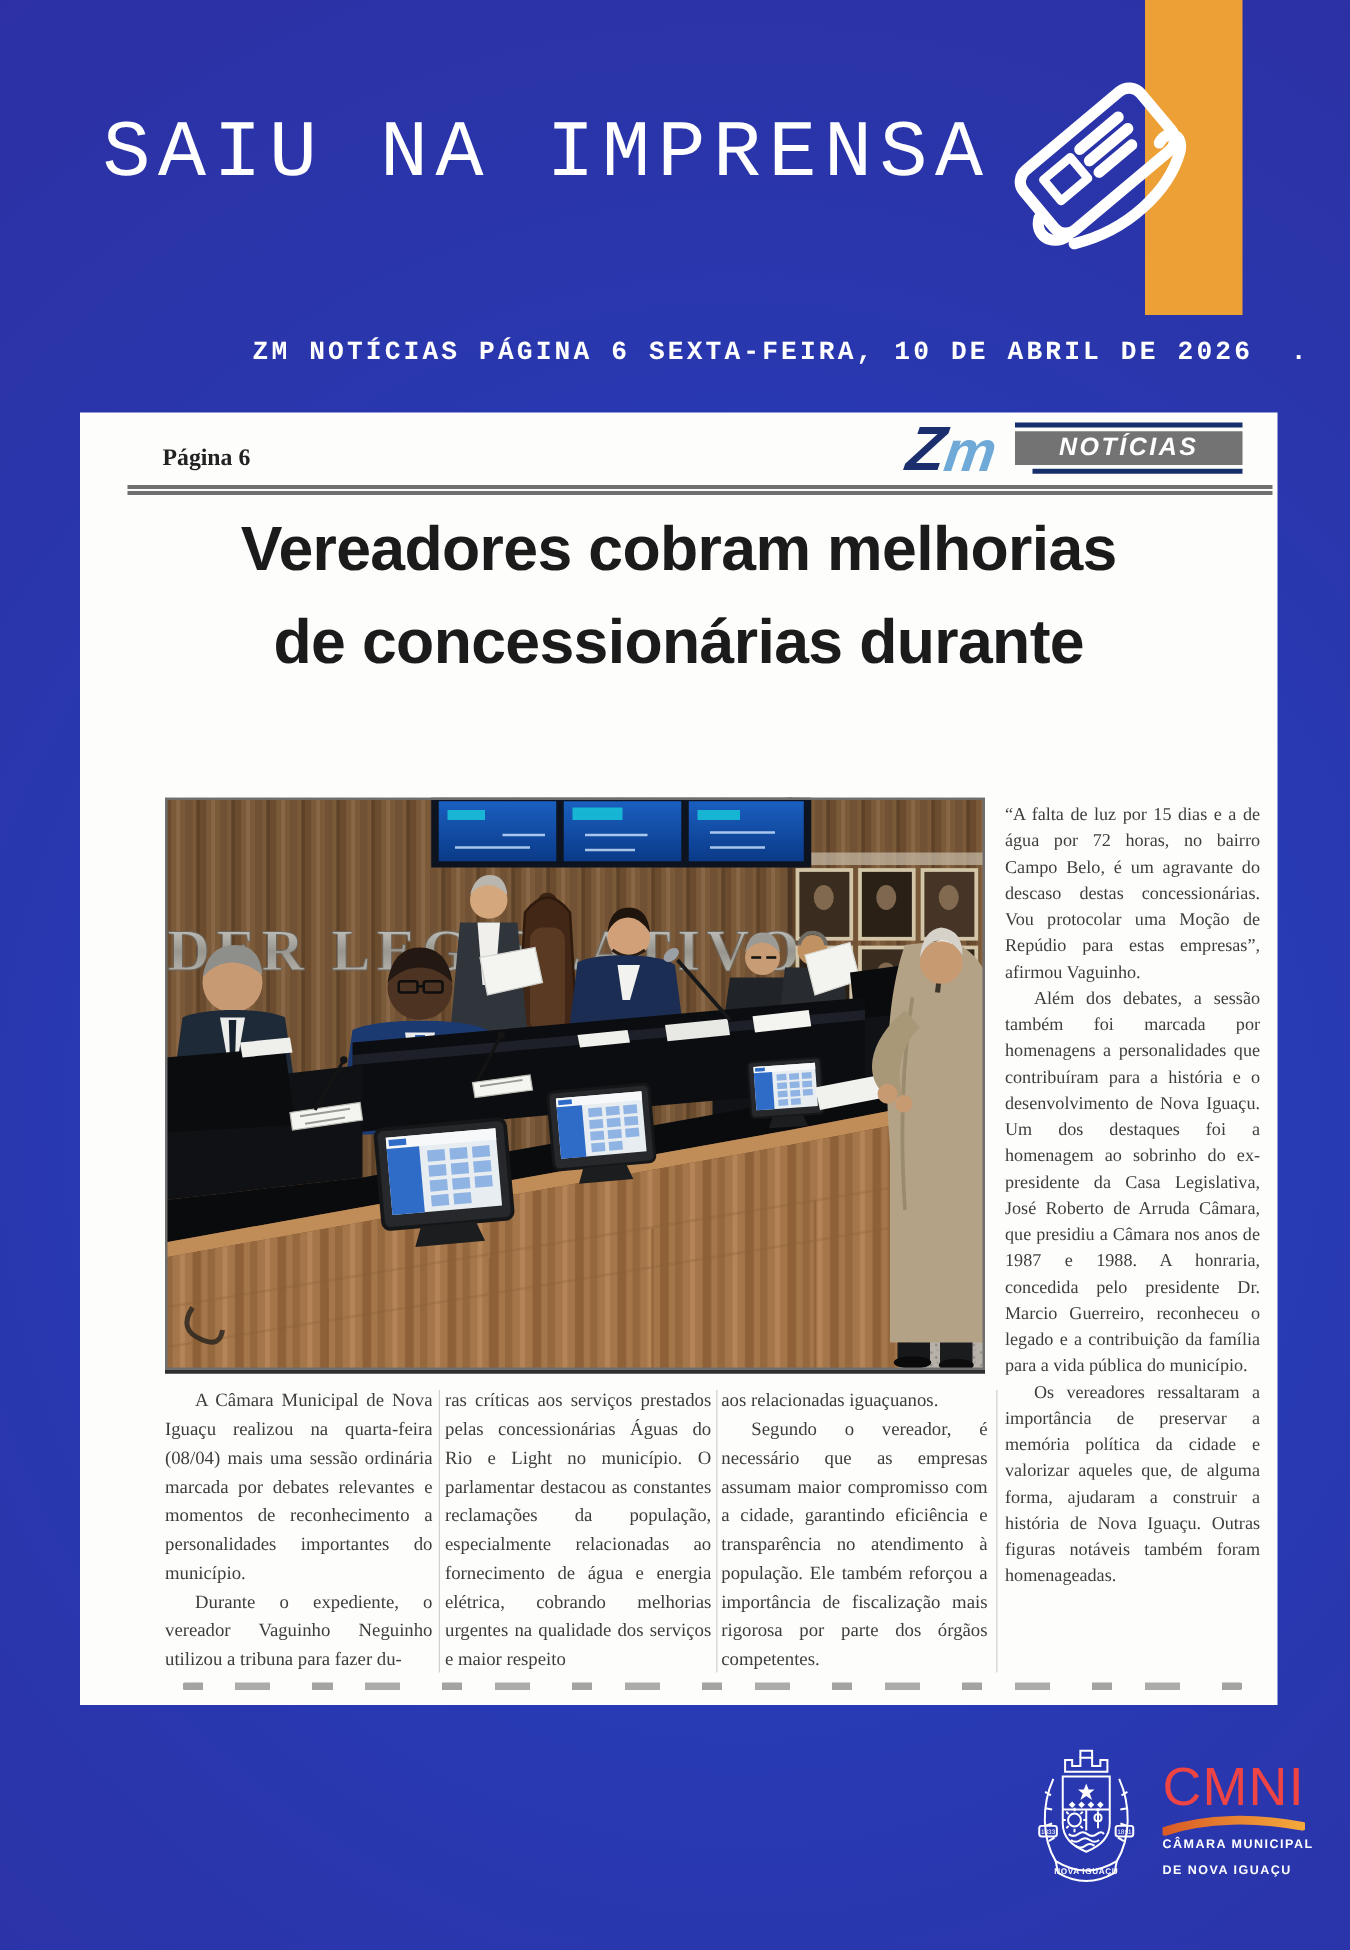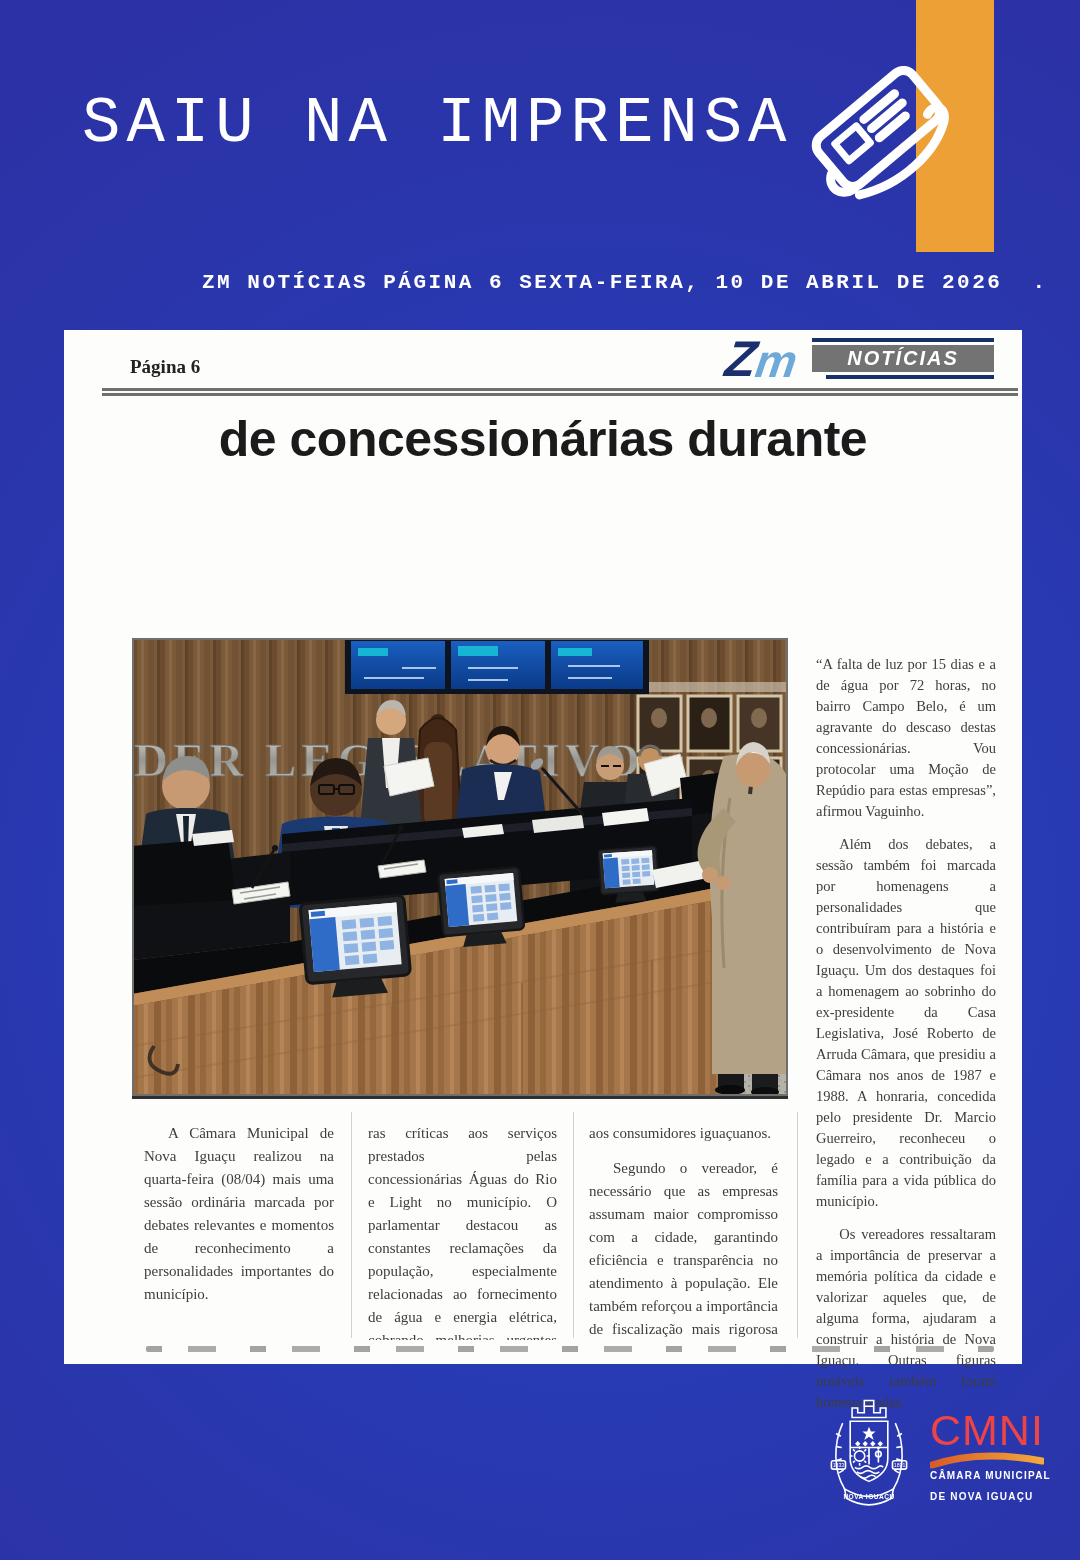--- a/index.html
+++ b/index.html
@@ -32,21 +32,21 @@
   .noticias-stripe2{height:4px;background:#16306b;margin-top:3px;margin-left:14px;}
   .header-rule{left:38px;right:4px;top:58px;height:8px;
                background:linear-gradient(180deg,#6f6f6f 0 3px,#fbfbf9 3px 5px,#6f6f6f 5px 8px);}
   .headline{left:40px;right:40px;top:72px;text-align:center;font-weight:700;
             font-size:50px;line-height:74px;letter-spacing:-0.5px;color:#1b1b1b;}
   .photo-wrap{left:68px;top:308px;width:656px;height:458px;}
   .photo-rule{left:68px;top:766px;width:656px;height:3px;background:#2f2f2f;}
 
   .news-text{font-family:"Liberation Serif",serif;color:#3d3d3d;text-align:justify;}
   .right-col{left:740px;top:312px;width:204px;font-size:14.5px;line-height:21px;}
-  .news-text p{margin:12px;text-indent:1.6em;}
+  .news-text p{margin:0;text-indent:1.6em;}
   .news-text p.noindent{text-indent:0;}
   .col{top:780px;width:214px;font-size:15px;line-height:23px;height:230px;overflow:hidden;}
   .col1{left:68px;} .col2{left:292px;width:213px;} .col3{left:513px;width:213px;}
   .vrule{width:1px;background:#d2d2cc;}
   .cut-marks{left:82px;top:1016px;width:848px;height:6px;opacity:.5;border-radius:2px;
      background:repeating-linear-gradient(90deg,#4a4a4a 0 16px,transparent 16px 42px,
                 #5a5a5a 42px 70px,transparent 70px 104px);}
 
   
   .cmni{left:930px;top:1406px;font-size:43px;font-weight:400;letter-spacing:1px;color:#ef4444;}
@@ -80,20 +80,21 @@
     <div class="noticias-wrap">
       <div class="noticias-stripe"></div>
       <div class="noticias-box">NOTÍCIAS</div>
       <div class="noticias-stripe2"></div>
     </div>
   </div>
 
   <div class="abs header-rule"></div>
 
   <div class="abs headline">
+    <div>Vereadores cobram melhorias</div>
     <div>de concessionárias durante</div>
   </div>
 
   <div class="abs photo-wrap">
   <svg width="656" height="458" viewBox="0 0 656 458">
     <defs>
       <pattern id="wood" width="28" height="458" patternUnits="userSpaceOnUse">
         <rect width="28" height="458" fill="#7b5a3a"></rect>
             <rect width="5" height="458" fill="#6b4c2f"></rect>
         <rect x="9" width="3" height="458" fill="#8a6746"></rect>
@@ -302,28 +303,29 @@
   <div class="abs photo-rule"></div>
 
   <div class="abs news-text right-col">
     <p class="noindent">“A falta de luz por 15 dias e a de água por 72 horas, no bairro Campo Belo, é um agravante do descaso destas concessionárias. Vou protocolar uma Moção de Repúdio para estas empresas”, afirmou Vaguinho.</p>
     <p>Além dos debates, a sessão também foi marcada por homenagens a personalidades que contribuíram para a história e o desenvolvimento de Nova Iguaçu. Um dos destaques foi a homenagem ao sobrinho do ex-presidente da Casa Legislativa, José Roberto de Arruda Câmara, que presidiu a Câmara nos anos de 1987 e 1988. A honraria, concedida pelo presidente Dr. Marcio Guerreiro, reconheceu o legado e a contribuição da família para a vida pública do município.</p>
     <p>Os vereadores ressaltaram a importância de preservar a memória política da cidade e valorizar aqueles que, de alguma forma, ajudaram a construir a história de Nova Iguaçu. Outras figuras notáveis também foram homenageadas.</p>
   </div>
 
   <div class="abs news-text col col1">
     <p>A Câmara Municipal de Nova Iguaçu realizou na quarta-feira (08/04) mais uma sessão ordinária marcada por debates relevantes e momentos de reconhecimento a personalidades importantes do município.</p>
+    <p>Durante o expediente, o vereador Vaguinho Neguinho utilizou a tribuna para fazer du-</p>
   </div>
   <div class="abs vrule" style="left:287px;top:782px;height:226px;"></div>
   <div class="abs news-text col col2">
     <p class="noindent">ras críticas aos serviços prestados pelas concessionárias Águas do Rio e Light no município. O parlamentar destacou as constantes reclamações da população, especialmente relacionadas ao fornecimento de água e energia elétrica, cobrando melhorias urgentes na qualidade dos serviços e maior respeito</p>
   </div>
   <div class="abs vrule" style="left:509px;top:782px;height:226px;"></div>
   <div class="abs news-text col col3">
-    <p class="noindent">aos consumidores iguaçuanos.</p>
+    <p class="noindent">aos relacionadas iguaçuanos.</p>
     <p>Segundo o vereador, é necessário que as empresas assumam maior compromisso com a cidade, garantindo eficiência e transparência no atendimento à população. Ele também reforçou a importância de fiscalização mais rigorosa por parte dos órgãos competentes.</p>
   </div>
   <div class="abs vrule" style="left:733px;top:782px;height:226px;"></div>
 
   <div class="abs cut-marks"></div>
 </div>
 
 <svg class="abs" style="left:822px;top:1398px;" width="94" height="116" viewBox="0 0 100 122" fill="none" stroke="#ffffff" stroke-width="1.7">
 
   <path d="M32,20 L32,10 L38,10 L38,15 L45,15 L45,8 L55,8 L55,15 L62,15 L62,10 L68,10 L68,20 Z"></path>

